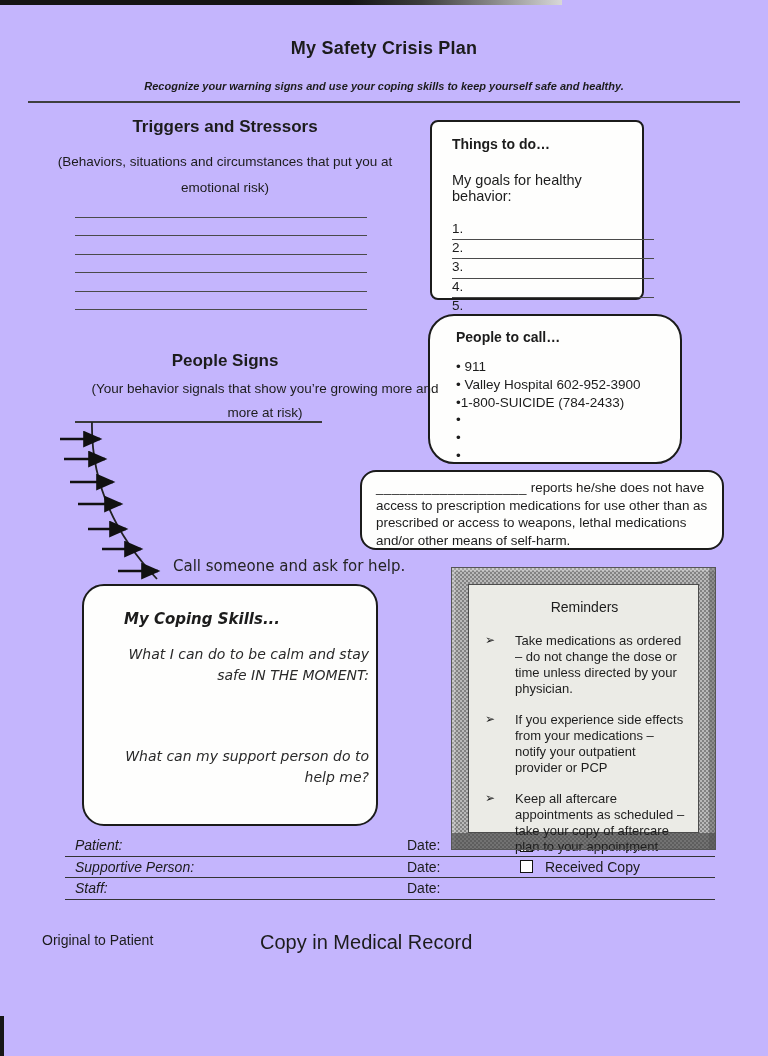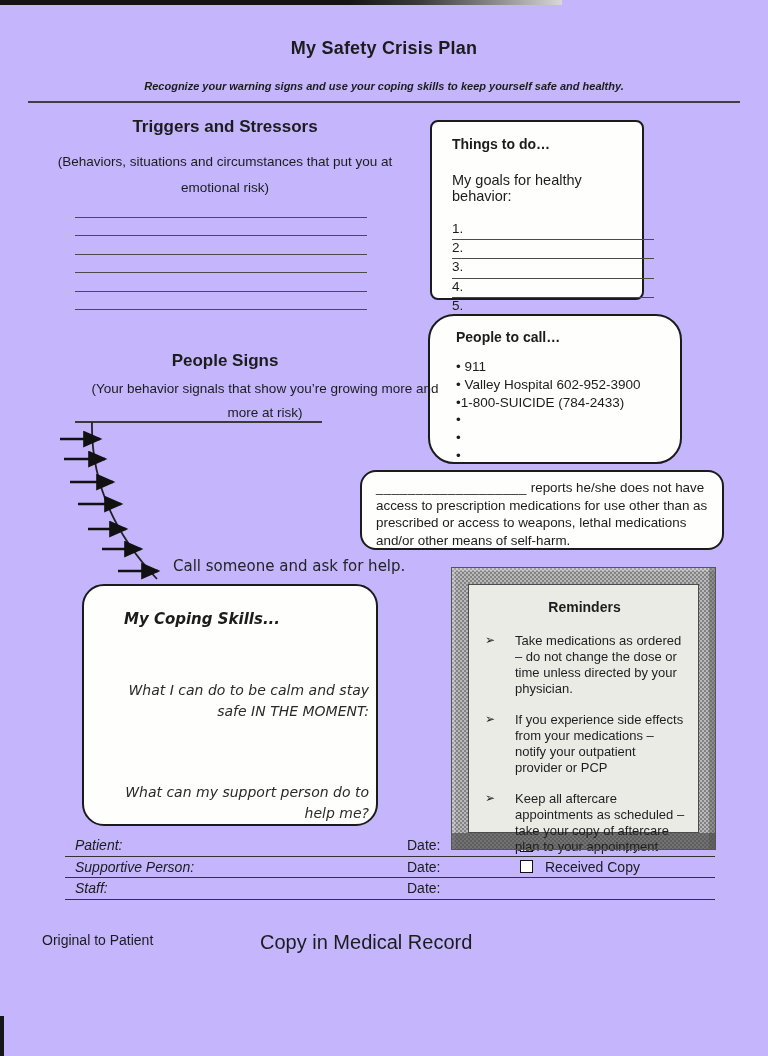--- a/index.html
+++ b/index.html
@@ -50,35 +50,35 @@
 
   
   .box-access{left:360px;top:470px;width:364px;height:80px;border-radius:16px;padding:7px 12px 0 14px;box-sizing:border-box;font-size:13.4px;line-height:17.6px;}
   .box-access::before{inset:-8px -9px -4px 14px;}
   .blank-ul{letter-spacing:.5px;}
 
   
   .box-coping{left:82px;top:584px;width:292px;height:238px;border-radius:22px;text-align:right;}
   .box-coping .chead{position:absolute;left:40px;top:24px;font-family:"DejaVu Sans",sans-serif;
     font-size:15px;font-weight:bold;font-style:italic;}
-  .cq{position:absolute;left:40px;width:245px;font-family:"DejaVu Sans",sans-serif;font-size:14px;font-style:italic;line-height:21px;color:#2a2a2a;margin-top:36px;}
+  .cq{position:absolute;left:40px;width:245px;font-family:"DejaVu Sans",sans-serif;font-size:14px;font-style:italic;line-height:21px;color:#2a2a2a;}
   .cq1{top:58px;}
   .cq2{top:160px;}
 
   
   .reminders{left:452px;top:568px;width:263px;height:281px;box-sizing:border-box;padding:16px;
     outline:1px solid #555;
     background-color:#b9b9b9;
     background-image:
       linear-gradient(45deg,#828282 25%,transparent 25%,transparent 75%,#828282 75%),
       linear-gradient(45deg,#828282 25%,transparent 25%,transparent 75%,#828282 75%);
     background-size:4px 4px;background-position:0 0,2px 2px;
     box-shadow:inset 0 -16px 0 rgba(75,75,75,.65), inset -6px 0 0 rgba(90,90,90,.45), inset 3px 3px 0 rgba(255,255,255,.25);}
   .rem-inner{width:100%;height:100%;background:#ebebe6;border:1px solid #4c4c4c;box-sizing:border-box;padding:10px 8px 0 10px;}
-  .rem-head{text-align:center;font-weight:bold;font-size:14px;margin:4px 0 18px 0;}
+  .rem-head{text-align:center;font-weight:normal;font-size:14px;margin:4px 0 18px 0;}
   .rem-item{display:flex;margin-bottom:15px;}
   .rem-bullet{width:30px;flex:none;font-size:12px;padding-left:6px;color:#222;}
   .rem-text{font-size:13px;line-height:16px;color:#1e1e1e;padding-right:4px;}
 
   
   .sig{left:65px;width:650px;height:21.5px;border-bottom:1.7px solid #333;font-size:14px;}
   .sig .lab{position:absolute;left:10px;top:3px;font-style:italic;}
   .sig .dat{position:absolute;left:342px;top:3px;}
   .sig .chk{position:absolute;left:455px;top:3px;display:flex;align-items:center;}
   .cbox{width:11px;height:11px;border:1.7px solid #111;margin-right:12px;display:inline-block;background:#fff;}

